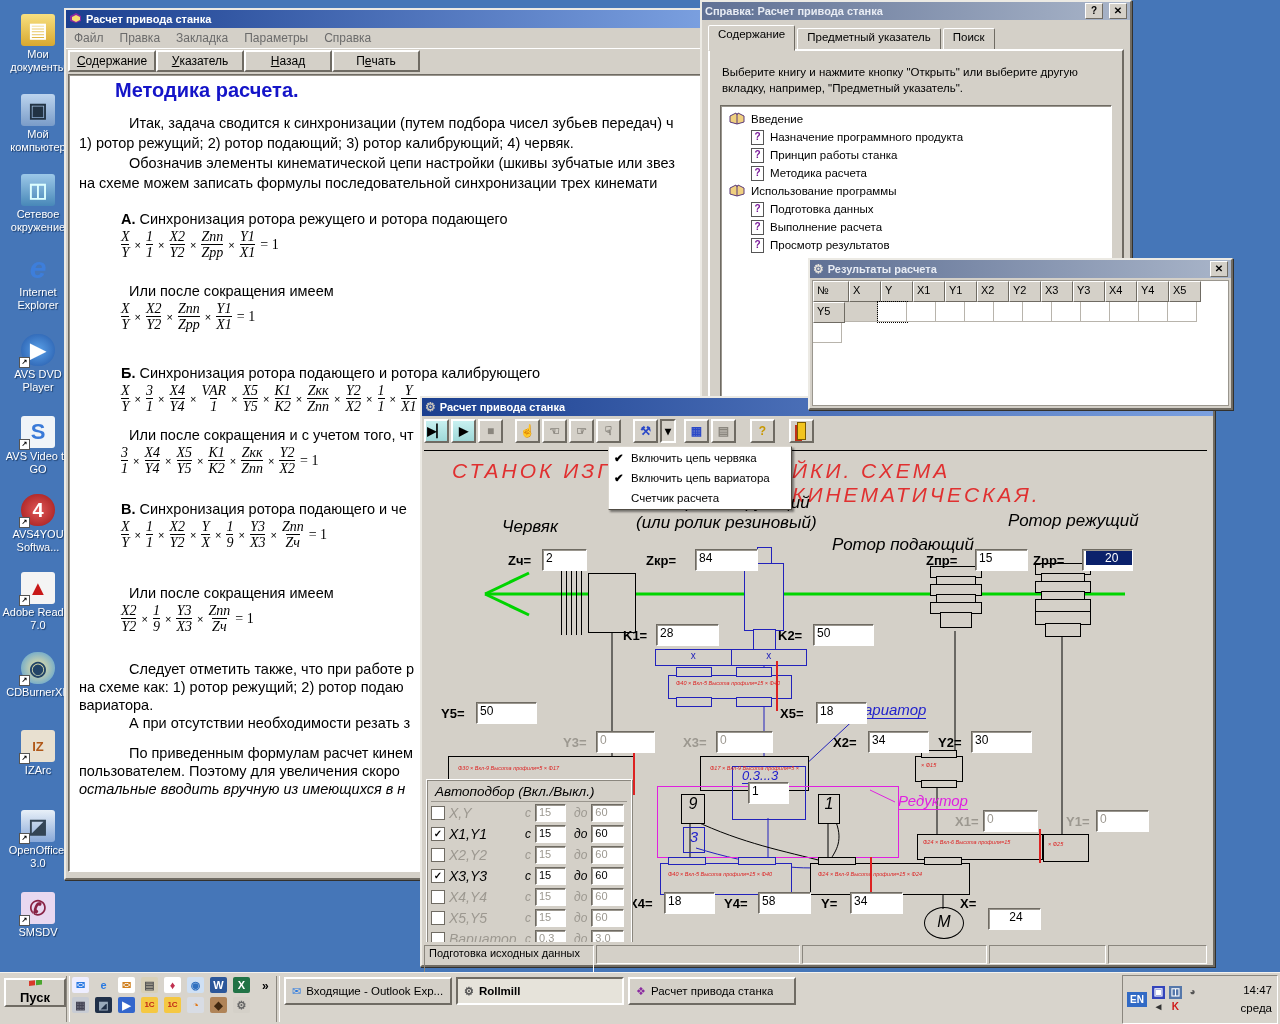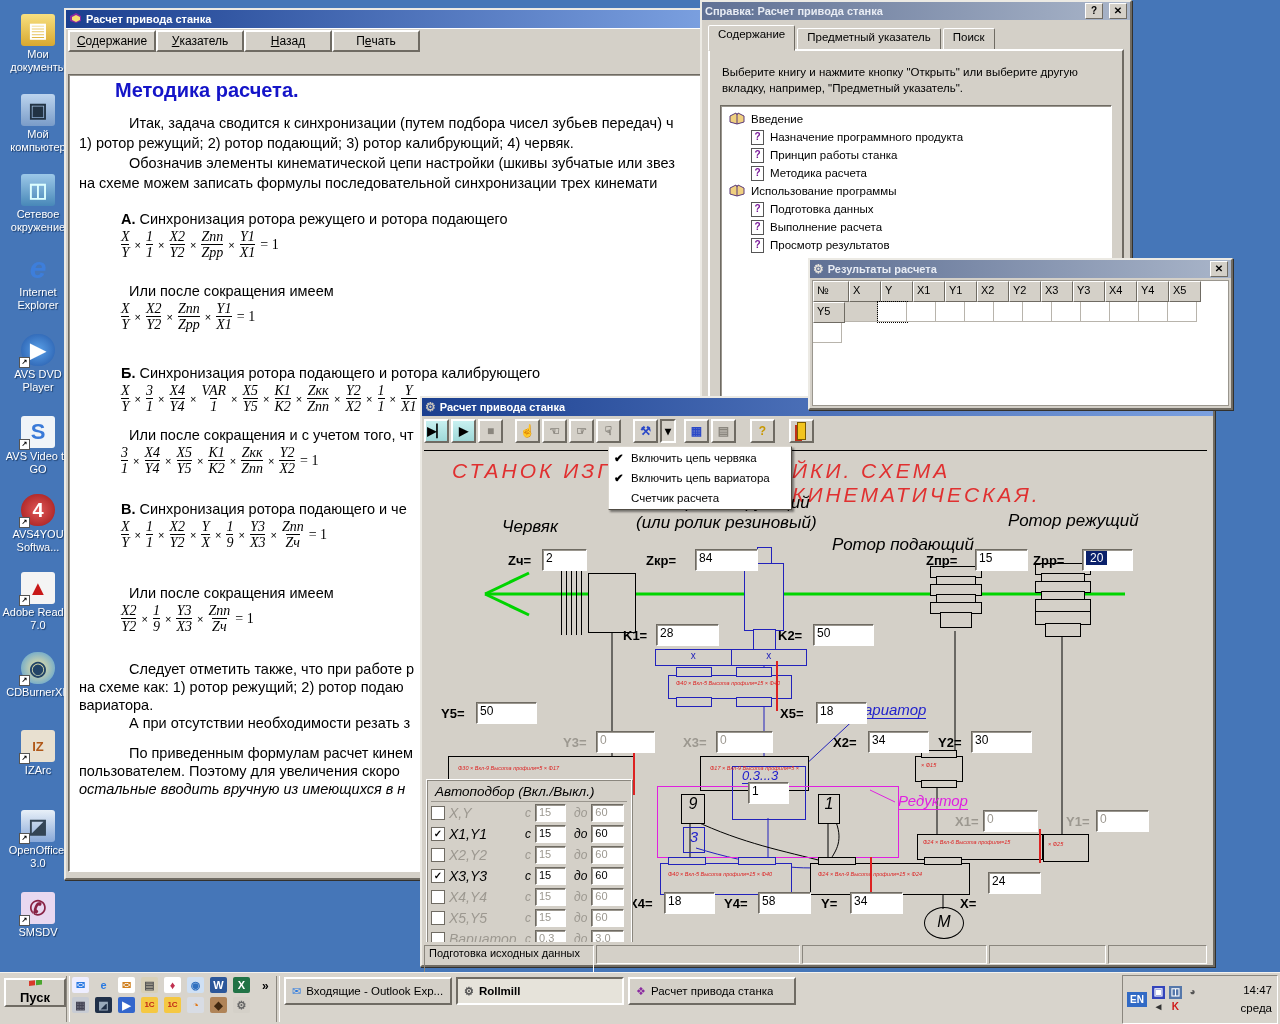--- a/index.html
+++ b/index.html
@@ -118,20 +118,27 @@
   </div>
 
 <div id="help-viewer" class="win" style="left:64px;top:8px;width:642px;height:868px;z-index:10;">
   <div class="tbar tbar-active">
     <span><svg width="13" height="12">
           <polygon points="1,4 7,1 12,4 12,9 7,11 1,9" fill="#8a2aa0"></polygon>
           <polygon points="3,5 7,3 11,5 11,8 7,10 3,8" fill="#f5e070"></polygon>
         </svg></span>
     <span>Расчет привода станка</span>
   </div>
+  <div class="menu-row" id="hv-menu">
+      <span>Файл</span>
+      <span>Правка</span>
+      <span>Закладка</span>
+      <span>Параметры</span>
+      <span>Справка</span>
+    </div>
   <div id="hv-toolbar" style="display:flex;padding:1px 2px;border-top:1px solid #fff;">
       <button class="btn3d" style="width: 88px; height: 22px;"><u>С</u>одержание</button>
       <button class="btn3d" style="width: 88px; height: 22px;"><u>У</u>казатель</button>
       <button class="btn3d" style="width: 88px; height: 22px;"><u>Н</u>азад</button>
       <button class="btn3d" style="width: 88px; height: 22px;">П<u>е</u>чать</button>
     </div>
   <div id="hv-content" class="sunken" style="position:absolute;left:2px;top:64px;width:632px;height:796px;overflow:hidden;">
       <div style="position: absolute; left: 46px; top: 4px; font-size: 20px; font-weight: bold; color: rgb(20, 20, 200);">Методика расчета.</div>
       <div class="cl" style="left: 60px; top: 40px;">Итак, задача сводится к синхронизации (путем подбора чисел зубьев передач) ч</div>
       <div class="cl" style="left: 10px; top: 60px;">1) ротор режущий; 2) ротор подающий; 3) ротор калибрующий; 4) червяк.</div>
@@ -523,21 +530,21 @@
         <div class="redtxt" style="left: 624px; top: 391px; width: 36px;">× Ф25</div>
       </div>
     <div id="scheme-fields">
         <div class="flbl" style="left: 84px; top: 102px;">Zч=</div>
         <div class="fld" style="left: 118px; top: 98px; width: 40px;">2</div>
         <div class="flbl" style="left: 222px; top: 102px;">Zкр=</div>
         <div class="fld" style="left: 271px; top: 98px; width: 58px;">84</div>
         <div class="flbl" style="left: 502px; top: 102px;">Zпр=</div>
         <div class="fld" style="left: 551px; top: 98px; width: 48px;">15</div>
         <div class="flbl" style="left: 609px; top: 102px;">Zрр=</div>
-        <div class="fld" style="left: 658px; top: 98px; width: 46px;"><span style="background: rgb(11, 33, 107); color: rgb(255, 255, 255); padding: 0px 4px;">20</span></div>
+        <div class="fld" style="left: 658px; top: 98px; width: 46px;"><span style="background: rgb(11, 33, 107); color: rgb(255, 255, 255); padding: 0px 19px;">20</span></div>
         <div class="flbl" style="left: 199px; top: 177px;">K1=</div>
         <div class="fld" style="left: 232px; top: 173px; width: 58px;">28</div>
         <div class="flbl" style="left: 354px; top: 177px;">K2=</div>
         <div class="fld" style="left: 389px; top: 173px; width: 56px;">50</div>
         <div class="flbl" style="left: 17px; top: 255px;">Y5=</div>
         <div class="fld" style="left: 52px; top: 251px; width: 56px;">50</div>
         <div class="flbl" style="left: 356px; top: 255px;">X5=</div>
         <div class="fld" style="left: 392px; top: 251px; width: 46px;">18</div>
         <div class="flbl dis" style="left: 139px; top: 284px;">Y3=</div>
         <div class="fld dis" style="left: 172px; top: 280px; width: 54px;">0</div>
@@ -551,21 +558,21 @@
         <div class="fld dis" style="left: 559px; top: 359px; width: 50px;">0</div>
         <div class="flbl dis" style="left: 642px; top: 363px;">Y1=</div>
         <div class="fld dis" style="left: 672px; top: 359px; width: 48px;">0</div>
         <div class="flbl" style="left: 205px; top: 445px;">X4=</div>
         <div class="fld" style="left: 240px; top: 441px; width: 46px;">18</div>
         <div class="flbl" style="left: 300px; top: 445px;">Y4=</div>
         <div class="fld" style="left: 334px; top: 441px; width: 48px;">58</div>
         <div class="flbl" style="left: 397px; top: 445px;">Y=</div>
         <div class="fld" style="left: 426px; top: 441px; width: 48px;">34</div>
         <div class="flbl" style="left: 536px; top: 445px;">X=</div>
-        <div class="fld" style="left: 564px; top: 421px; width: 48px;">24</div>
+        <div class="fld" style="left: 564px; top: 457px; width: 48px; text-align: center;">24</div>
         <div class="fld" style="left: 324px; top: 331px; width: 36px;">1</div>
       </div>
 
     <div id="auto-panel" style="position:absolute;left:2px;top:328px;width:196px;height:176px;background:#d4d0c8;border:1px solid #fff;box-shadow:inset 1px 1px 0 #8a867e, 1px 1px 0 #8a867e;padding:2px 4px;">
       <div class="hand" style="font-size:13.5px;padding:2px 0 2px 4px;border-bottom:1px solid #9a968e;">Автоподбор (Вкл./Выкл.)</div>
       <div id="auto-rows">
           <div style="display: flex; align-items: center; height: 21px; gap: 4px;">
             <span class="chk"></span>
             <span class="hand dis" style="width: 72px; font-size: 14px;">X,Y</span>
             <span class="dis" style="font-size: 12px; font-style: italic;">с</span>

